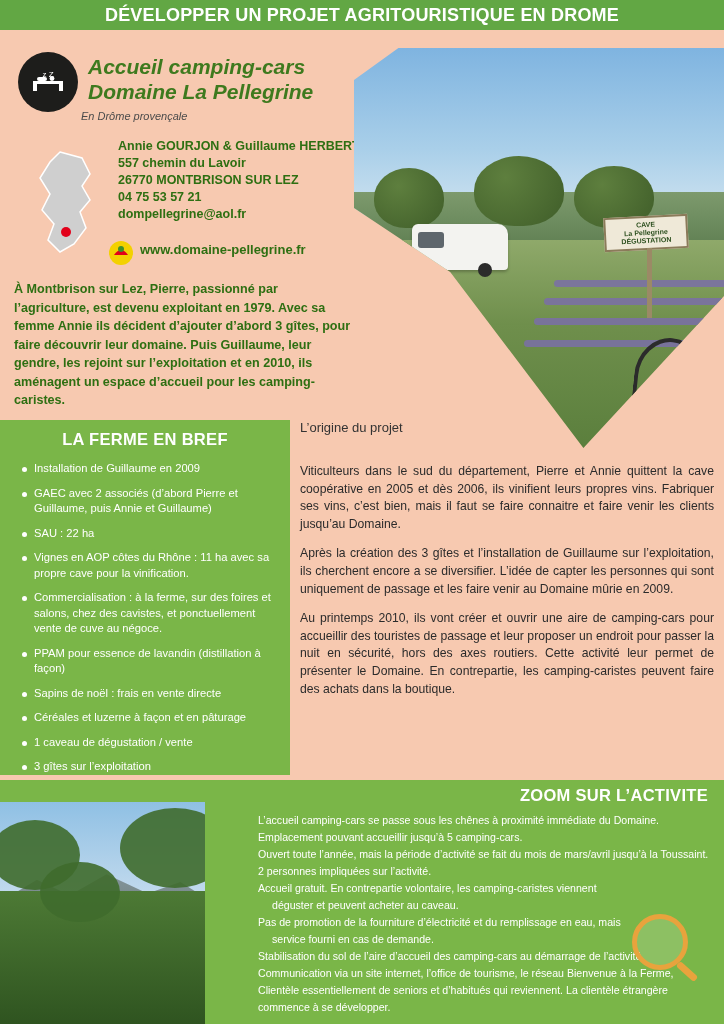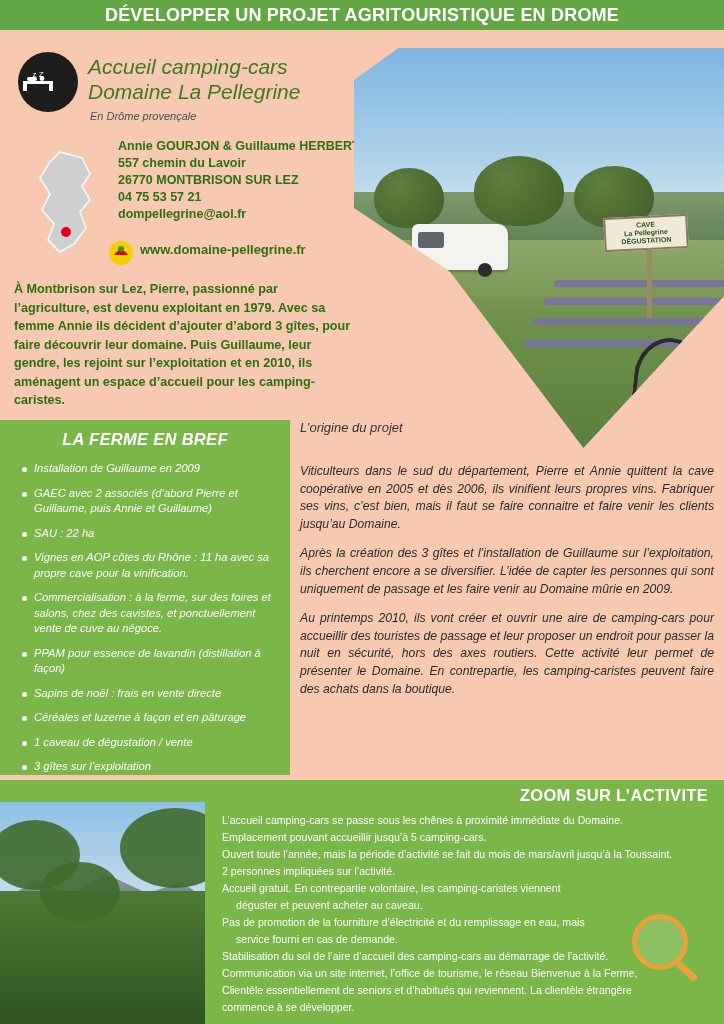--- a/index.html
+++ b/index.html
@@ -36,36 +36,36 @@
     position: relative;
     height: 390px;
   }
 
   .logo-circle {
     position: absolute;
     left: 18px; top: 22px;
     width: 60px; height: 60px;
     border-radius: 50%;
     background: #1d1d1b;
-    display: flex; align-items: center; justify-content: flex-start;
+    display: flex; align-items: center; justify-content: center;
   }
   .logo-circle svg { display:block; }
 
   .biz-name {
     position: absolute;
     left: 88px; top: 24px;
     color: #3e7a1e;
     font-style: italic;
-    font-weight: normal;
+    font-weight: bold;
     font-size: 21px;
     line-height: 25px;
   }
   .biz-sub {
     position: absolute;
-    left: 90px; top: 80px;
+    left: 81px; top: 80px;
     color: #4b4b4b;
     font-style: italic;
     font-size: 11px;
   }
 
   .contact {
     position: absolute;
     left: 118px; top: 108px;
     color: #2e6f12;
     font-weight: bold;
@@ -163,21 +163,21 @@
   .arch {
     position:absolute; right:20px; bottom:30px; width:70px; height:80px;
     border:4px solid #2b2b2b; border-radius:50% 50% 0 0; border-bottom:none;
     transform: rotate(6deg);
   }
 
   
   .middle {
     position: absolute;
     top: 420px; left: 0;
-    width: 724px; height: 355px; font-style: italic;
+    width: 724px; height: 355px;
   }
   .farm-box {
     position:absolute; left:0; top:0;
     width: 290px; height: 355px;
     background: #7ab648;
     color:#ffffff;
     padding: 10px 6px 6px 6px;
   }
   .farm-title {
     text-align:center;
@@ -243,21 +243,21 @@
     background: linear-gradient(180deg,#4d7a35,#2f5420); }
   .zp-leaf { position:absolute; border-radius:50%; background:#3f6b2c; opacity:.9; }
 
   .zoom-text {
     position:absolute; left: 222px; top: 32px;
     width: 492px;
     color:#ffffff;
     font-size: 10.6px;
     line-height: 16px;
   }
-  .zoom-text p { margin-bottom: 1px; }
+  .zoom-text p { margin-bottom: 1px; margin-left: 36px; }
   .zoom-text .ind { padding-left: 14px; }
 
   .magnifier {
     position:absolute; right: 36px; bottom: 54px;
     width: 56px; height: 56px;
     border: 5px solid #e8a33d;
     border-radius: 50%;
     background: rgba(255,255,255,.15);
   }
   .magnifier:after {

